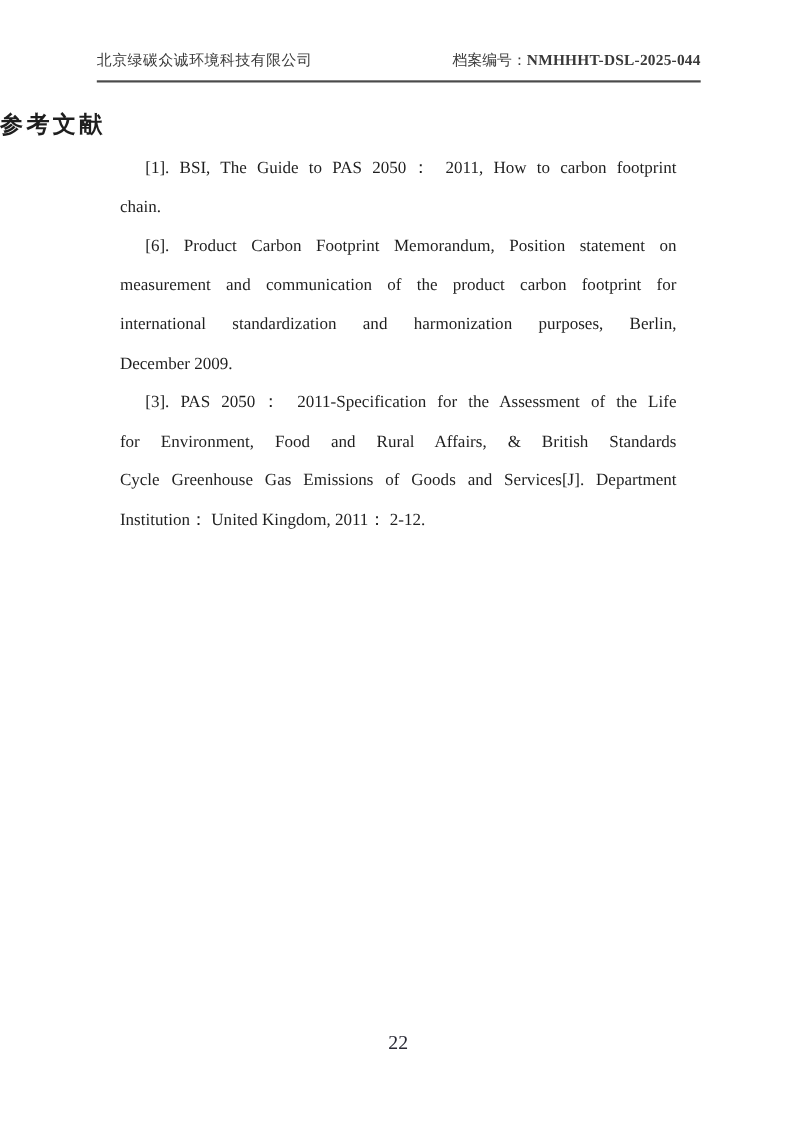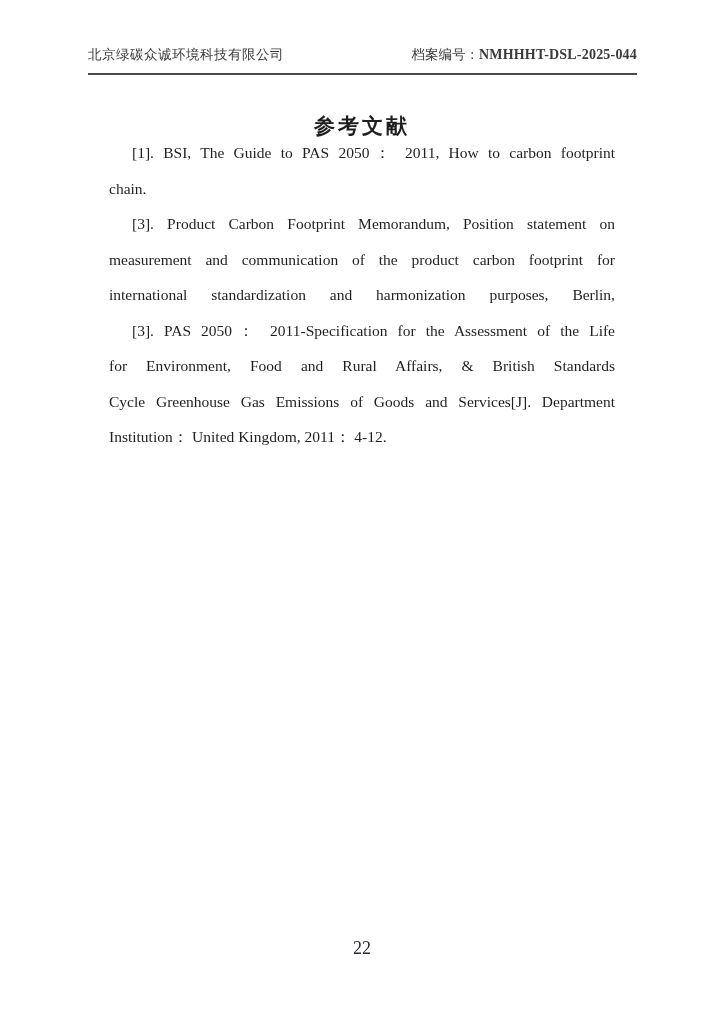--- a/index.html
+++ b/index.html
@@ -39,24 +39,24 @@
     white-space: nowrap;
   }
   .header-right .doc-no {
     font-weight: bold;
     font-size: 14px;
     letter-spacing: 0.2px;
   }
   
   .doc-title {
     position: absolute;
-    top: 112px;
+    top: 99px;
     left: 0;
     width: 724px;
-    text-align: center;
+    text-align: left;
     font-size: 21px;
     font-weight: bold;
     letter-spacing: 3px;
     color: #1e1e1e;
   }
   
   .references {
     position: absolute;
     top: 135px;
     left: 109px;
@@ -105,29 +105,30 @@
   <div class="doc-title">参考文献</div>
 
   <div class="references">
 
     <div class="ref-item">
       <div class="ref-line first">[1]. BSI, The Guide to PAS 2050： 2011, How to carbon footprint</div>
       <div class="ref-line last">chain.</div>
     </div>
 
     <div class="ref-item">
-      <div class="ref-line first">[3]. Product Carbon Footprint Memorandum, Position statement on</div>
+      <div class="ref-line first">[6]. Product Carbon Footprint Memorandum, Position statement on</div>
       <div class="ref-line">measurement and communication of the product carbon footprint for</div>
       <div class="ref-line">international standardization and harmonization purposes, Berlin,</div>
+      <div class="ref-line last">December 2009.</div>
     </div>
 
     <div class="ref-item">
       <div class="ref-line first">[3]. PAS 2050： 2011-Specification for the Assessment of the Life</div>
       <div class="ref-line">for Environment, Food and Rural Affairs, &amp; British Standards</div>
       <div class="ref-line">Cycle Greenhouse Gas Emissions of Goods and Services[J]. Department</div>
-      <div class="ref-line last">Institution： United Kingdom, 2011： 4-12.</div>
+      <div class="ref-line last">Institution： United Kingdom, 2011： 2-12.</div>
     </div>
 
   </div>
 
   <div class="page-number">22</div>
 
 </div>
 
 </body></html>

